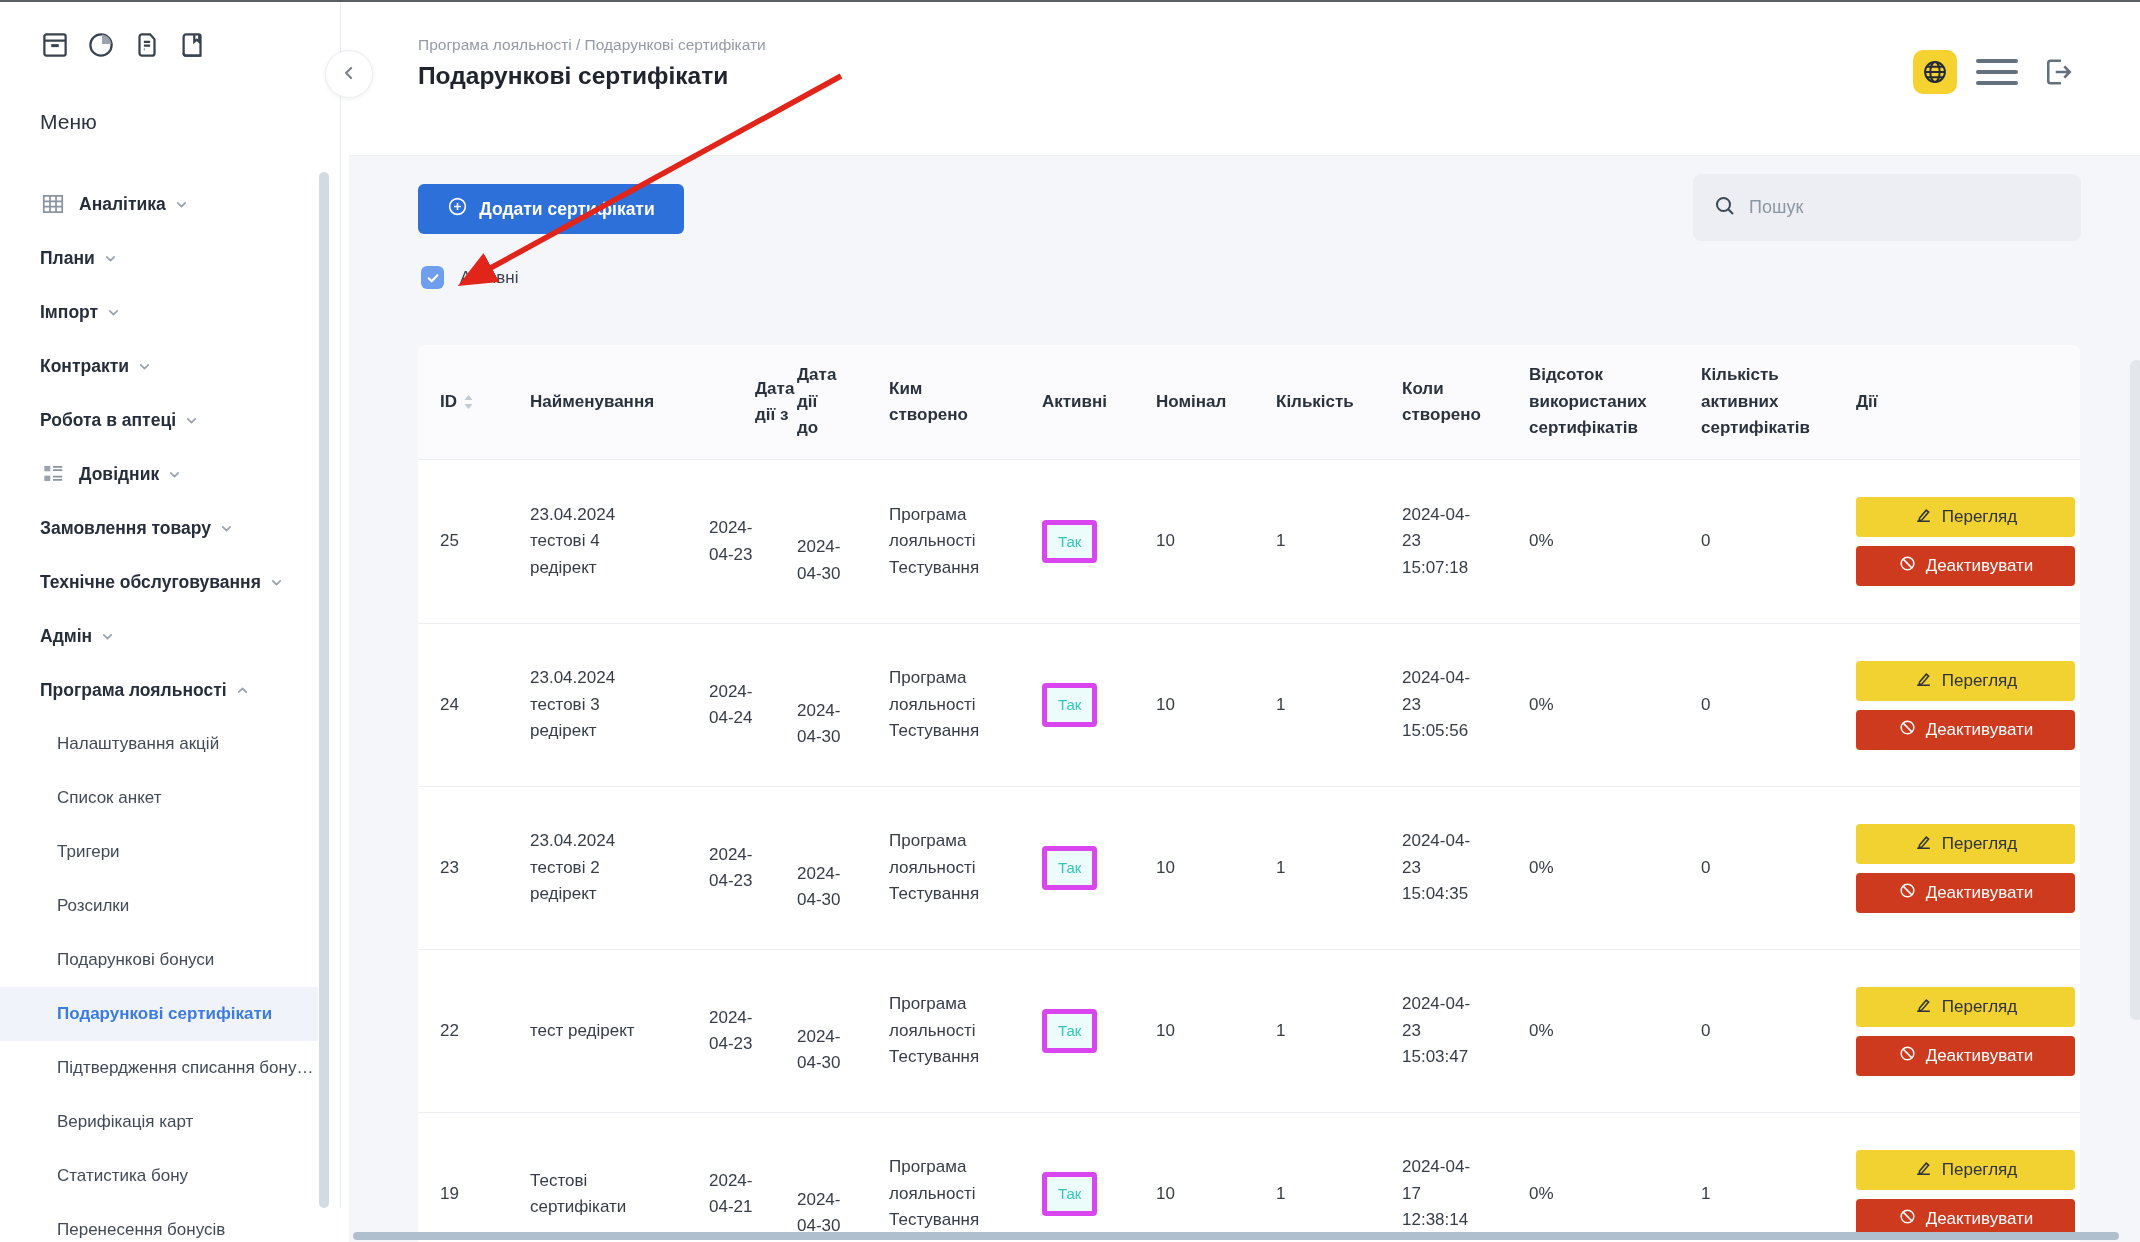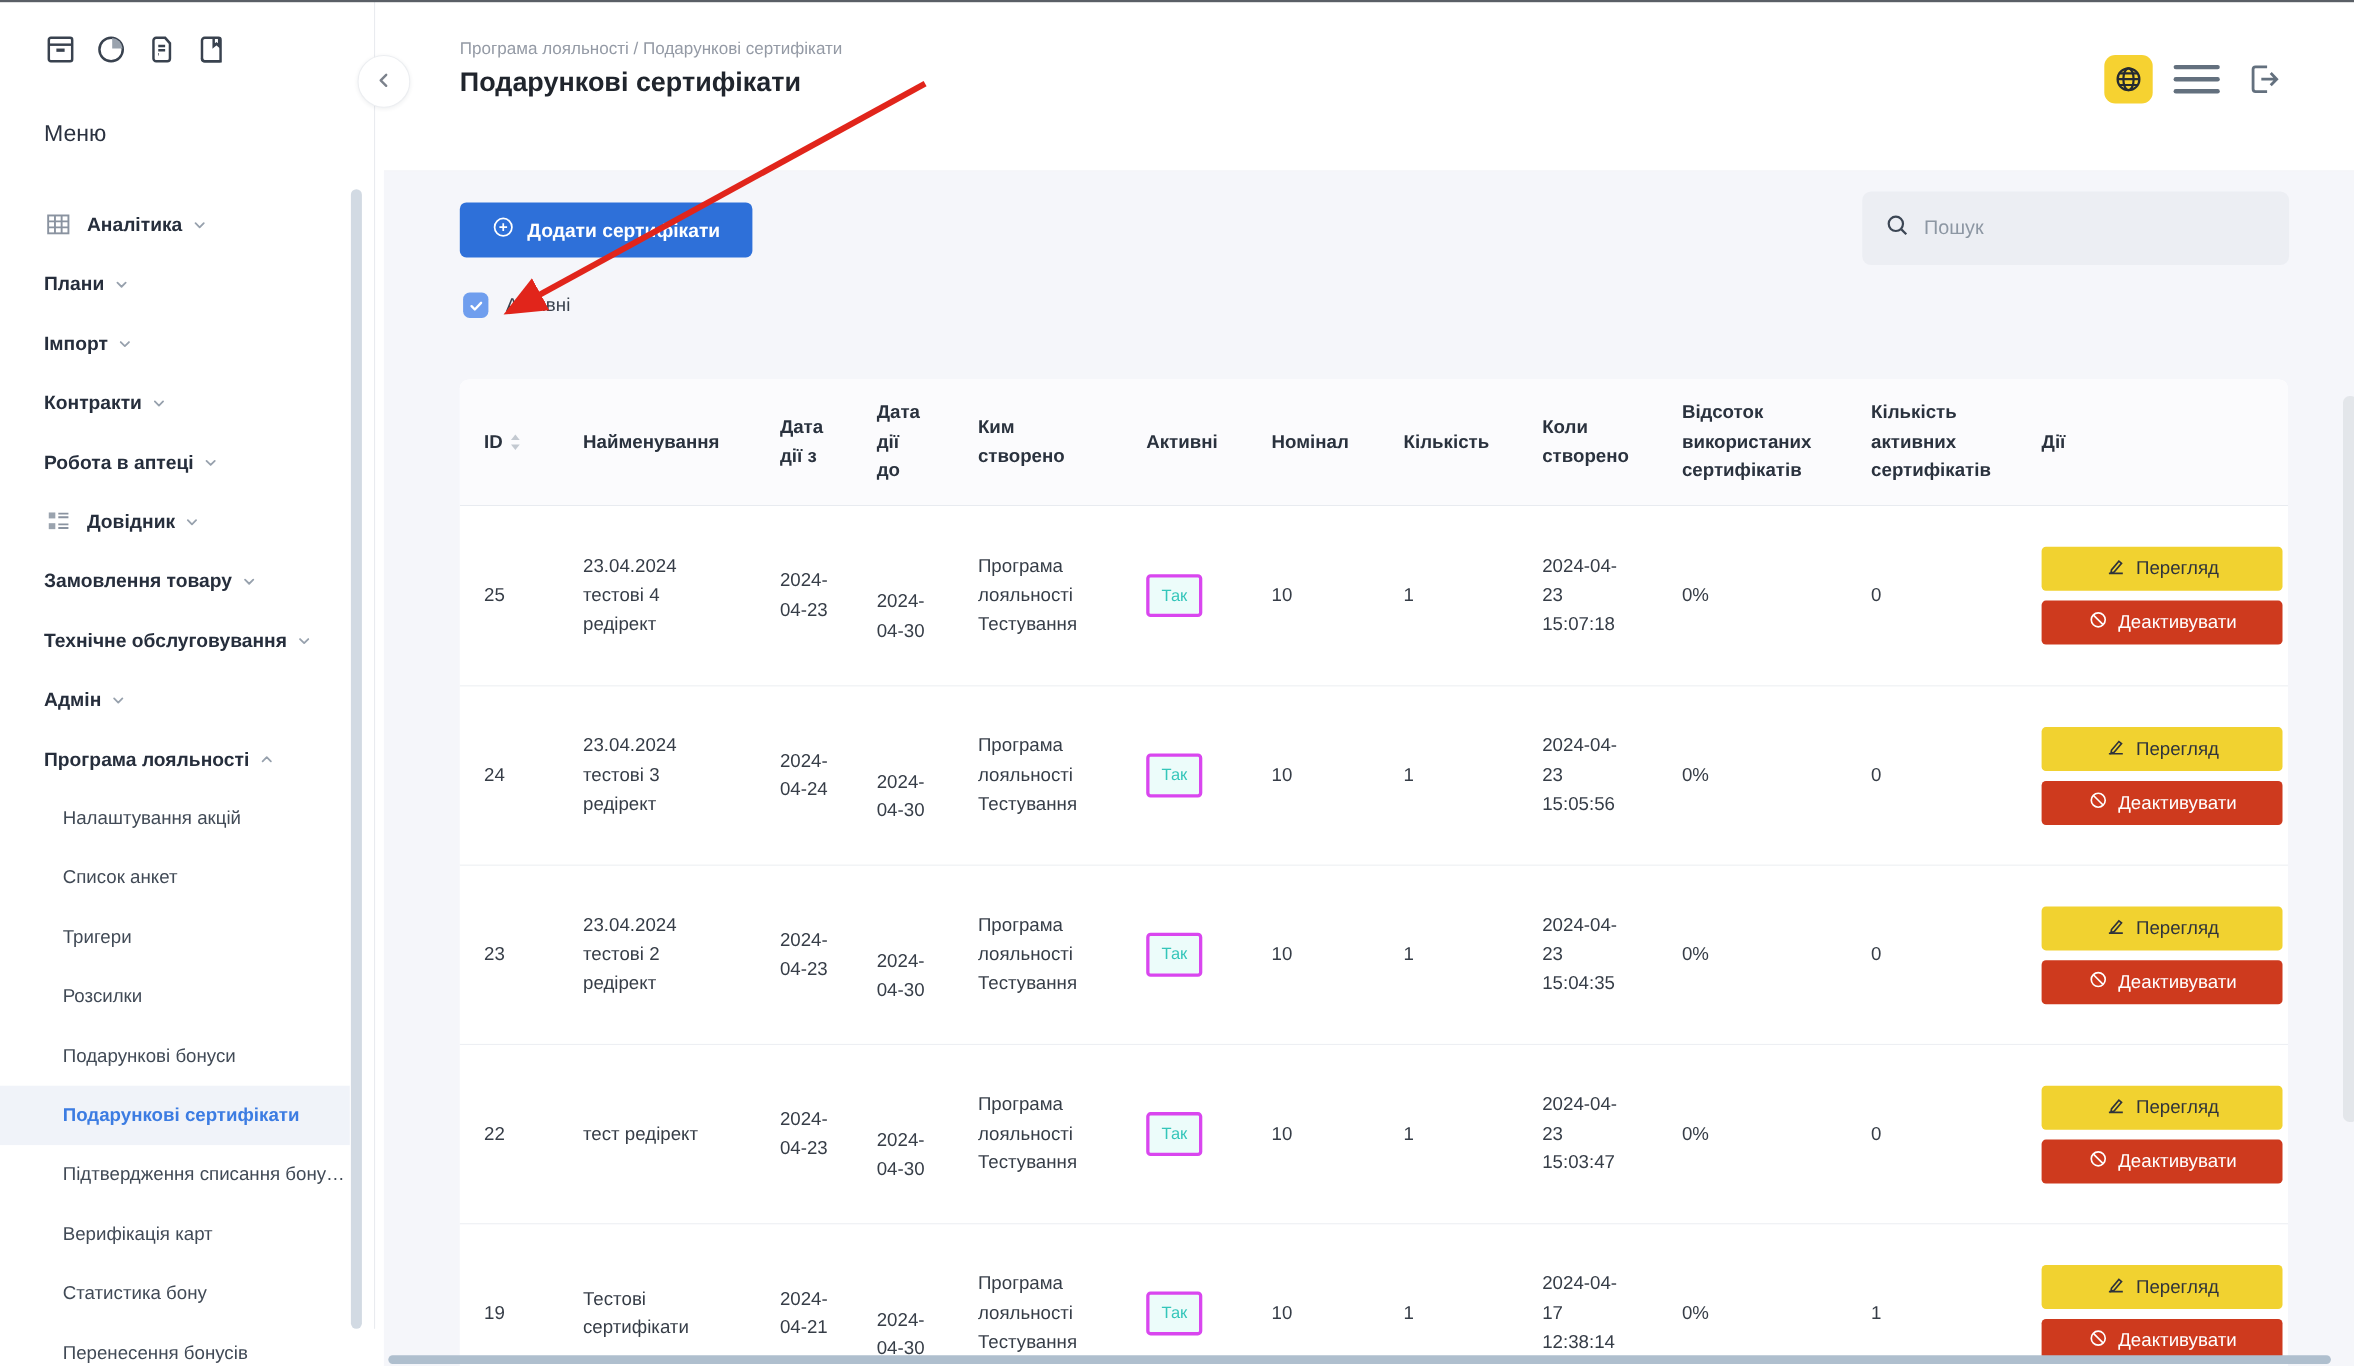--- a/index.html
+++ b/index.html
@@ -52,25 +52,25 @@
 
   
   .card { position:absolute; top:189px; left:69px; width:1662px; background:#fff; border-radius:8px 8px 0 0; }
   .trow { display:grid; grid-template-columns:90px 179px 88px 92px 153px 114px 120px 126px 127px 172px 155px 219px; padding-left:22px; }
   .thead { height:115px; background:#fbfbfd; border-radius:8px 8px 0 0; border-bottom:1px solid #e8ebf0; }
   .th { display:flex; align-items:center; font-size:17px; font-weight:700; color:#2a323e; line-height:1.55; }
   .th .sort { margin-left:6px; display:flex; }
   .tr { min-height:163px; }
   .tr + .tr { border-top:1px solid #edeff3; }
   .td { display:flex; align-items:center; font-size:17px; color:#363d47; line-height:1.55; }
-  .th.c3 .inner{width:48px;} .th.c4 .inner{width:44px;} .th.c5 .inner{width:88px;}
+  .th.c3 .inner{width:48px;margin-left:46px;} .th.c4 .inner{width:44px;} .th.c5 .inner{width:88px;}
   .th.c9 .inner{width:80px;} .th.c10 .inner{width:142px;} .th.c11 .inner{width:126px;}
   .td.c2 .inner{width:112px;} .td.c3 .inner{width:62px;} .td.c4 .inner{width:62px;margin-top:38px;}
   .td.c5 .inner{width:108px;} .td.c9 .inner{width:78px;}
-  .badge-yes { display:inline-block; padding:5px 11px; border-radius:4px; background:#ecfcfa; border:3px solid #d946ef; color:#35c6ba; font-size:15px; }
+  .badge-yes { display:inline-block; padding:5px 11px; border-radius:4px; background:#ecfcfa; border:5px solid #d946ef; color:#35c6ba; font-size:15px; }
   .td.c12 { flex-direction:column; justify-content:center; align-items:flex-start; gap:9px; }
   .btn-view, .btn-deact { width:219px; height:40px; border:none; border-radius:4px; font-size:17px; font-family:inherit;
     display:flex; align-items:center; justify-content:center; gap:9px; cursor:pointer; }
   .btn-view { background:#f1d230; color:#2f333b; }
   .btn-deact { background:#ce3a1e; color:#fff; }
 
   
   .annotation { position:absolute; top:0; left:0; z-index:40; pointer-events:none; }
   .v-scroll { position:absolute; left:1781px; top:360px; width:13px; height:660px; border-radius:6px; background:#e3e6ea; z-index:30; }
   .h-scroll { position:absolute; left:4px; bottom:2px; width:1766px; height:8px; border-radius:4px; background:#afbfce; z-index:30; }

